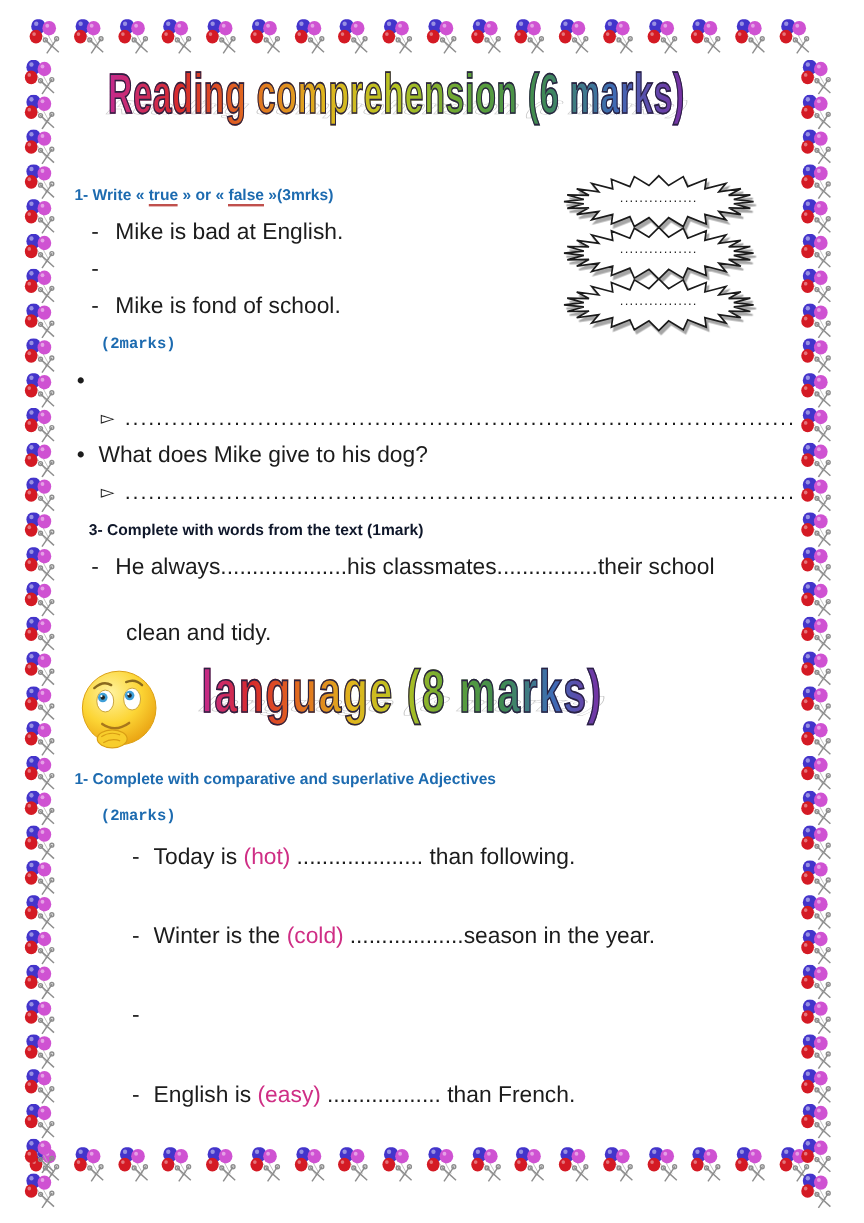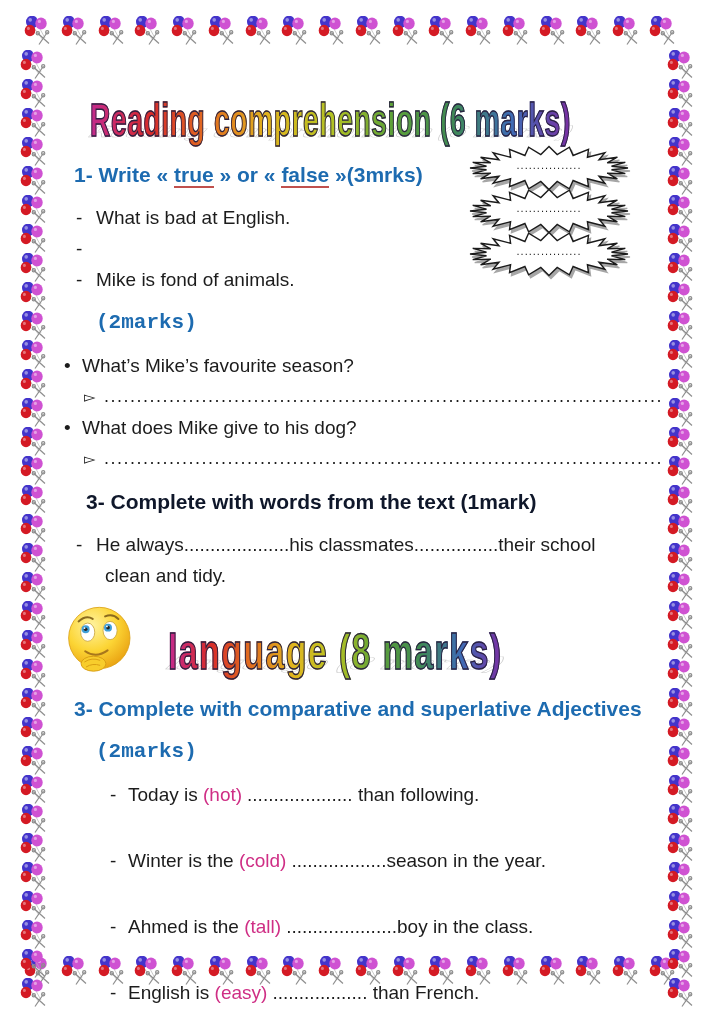--- a/index.html
+++ b/index.html
@@ -12,53 +12,53 @@
   .border-bottom{top:956px;}
   .border-left,.border-right{position:absolute;top:50px;height:902px;display:flex;flex-direction:column;justify-content:space-between;}
   .border-left{left:20px;}
   .border-right{left:667px;}
   .motif{width:27px;height:29px;flex:0 0 auto;}
 
   
   .content{position:absolute;left:62px;top:50px;width:598px;}
 
   
-  .title-row{display:flex;align-items:flex-end;}
+  .title-row{display:flex;align-items:flex-start;}
   .t1{height:97px;padding-left:12px;}
   .t2{height:86px;margin-top:4px;}
   .title-wrap{position:relative;margin-left:16px;flex:1;}
   .title-scale{transform-origin:left center;}
   .t1 .title-scale{transform:scaleX(.60);}
   .t2 .title-scale{transform:scaleX(.68);margin-left:14px;}
   .rainbow{position:relative;z-index:2;white-space:nowrap;font-weight:800;
            -webkit-text-stroke:1.4px #2b2342;
            -webkit-background-clip:text;background-clip:text;color:transparent;}
   .t1 .rainbow{font-size:47px;letter-spacing:1px;}
   .t2 .rainbow{font-size:50px;letter-spacing:2px;}
   .title-shadow{position:absolute;left:18px;top:30px;z-index:1;white-space:nowrap;font-weight:800;
                 color:transparent;-webkit-text-stroke:1px #c6c6c6;
                 transform:skewX(-58deg) scaleY(.34);transform-origin:left top;}
   .t1 .title-shadow{font-size:47px;letter-spacing:1px;}
   .t2 .title-shadow{font-size:50px;letter-spacing:2px;}
 
   
-  .bh{margin:12px;font-size:21px;line-height:31px;font-weight:700;}
+  .bh{margin:0;font-size:13px;line-height:31px;font-weight:700;}
   .mt4{margin-top:4px;}
   .ind{padding-left:22px;font-family:Liberation Mono, monospace;}
   .q3h{padding-left:12px;}
   .u{text-decoration:none;border-bottom:2px solid;padding-bottom:0px;}
   .body,.drow,.brow,.arow,.litem,.cont{font-size:19px;line-height:31px;}
   .drow{display:flex;padding-left:14px;}
   .dash{width:20px;flex:0 0 auto;}
   .brow{display:flex;padding-left:2px;}
   .bul{width:18px;flex:0 0 auto;}
   .arow{display:flex;padding-left:22px;}
   .arr{width:20px;flex:0 0 auto;font-size:15px;}
   .dots{flex:1;white-space:nowrap;overflow:hidden;letter-spacing:1.5px;font-size:18px;}
-  .cont{padding-left:43px;}
+  .cont{padding-left:43px;margin-top:24px;}
   .litem{display:flex;padding-left:48px;margin-top:4px;margin-bottom:35px;}
   .litem .dash{width:18px;}
   .adj{font-weight:400;margin-right:5px;}
   .ltext{white-space:nowrap;overflow:hidden;}
 
   
   .bursts{position:absolute;left:402px;top:94px;width:170px;z-index:3;}
   .burst{position:relative;height:44px;}
   .burst + .burst{margin-top:-1px;}
   .burst svg{position:absolute;left:0;top:0;filter:drop-shadow(2.5px 3px 0 #a6a6a6);}
@@ -1662,35 +1662,34 @@
             <polygon class="burst-shape" fill="#ffffff" stroke="#1b1b1b" stroke-width="1.4" points="164.0,24.0 147.5,25.8 161.3,29.6 143.2,29.2 153.4,34.8 135.0,32.2 140.9,39.2 123.4,34.7 124.5,42.6 109.1,36.5 105.4,44.8 93.2,37.4 85.0,45.5 76.8,37.4 64.6,44.8 60.9,36.5 45.5,42.6 46.6,34.7 29.1,39.2 35.0,32.2 16.6,34.8 26.8,29.2 8.7,29.6 22.5,25.8 6.0,24.0 22.5,22.2 8.7,18.4 26.8,18.8 16.6,13.3 35.0,15.8 29.1,8.8 46.6,13.3 45.5,5.4 60.9,11.5 64.6,3.2 76.8,10.6 85.0,2.5 93.2,10.6 105.4,3.2 109.1,11.5 124.5,5.4 123.4,13.3 140.9,8.8 135.0,15.8 153.4,13.2 143.2,18.8 161.3,18.4 147.5,22.2"></polygon>
           </svg>
         <span class="burst-dots">................</span>
       </div>
     </div>
 
     <h2 class="bh blue" style="color: rgb(29, 107, 176);"><span>1- Write « </span><span class="u" style="border-bottom-color: rgb(192, 80, 77);">true</span><span> » or « </span><span class="u" style="border-bottom-color: rgb(192, 80, 77);">false</span><span> »(3mrks)</span></h2>
 
     <div class="drow">
         <span class="dash">-</span>
-        <span>What is bad at English.</span>
+        <span>Mike is bad at English.</span>
       </div>
     <div class="drow">
         <span class="dash">-</span>
       </div>
     <div class="drow">
         <span class="dash">-</span>
-        <span>Mike is fond of animals.</span>
+        <span>Mike is fond of school.</span>
       </div>
 
     <h2 class="bh blue ind" style="color: rgb(29, 107, 176);">(2marks)</h2>
 
     <div class="brow">
         <span class="bul">•</span>
-        <span>What’s Mike’s favourite season?</span>
       </div>
     <div class="arow">
         <span class="arr">▻</span>
         <span class="dots">........................................................................................................................</span>
       </div>
 
     <div class="brow">
         <span class="bul">•</span>
         <span>What does Mike give to his dog?</span>
       </div>
@@ -1731,36 +1730,35 @@
         <path d="M27,72 q9,-6 19,-2 M29,78 q8,-5 17,-2" stroke="#d99e14" stroke-width="1.2" fill="none"></path>
       </svg>
       <div class="title-wrap">
         <div class="title-scale">
           <div class="rainbow" style="background-image: linear-gradient(90deg, rgb(196, 42, 142), rgb(216, 43, 43), rgb(226, 112, 31), rgb(224, 182, 30), rgb(181, 195, 34), rgb(94, 162, 56), rgb(63, 138, 82), rgb(62, 108, 181), rgb(122, 46, 163));">language (8 marks)</div>
           <div class="title-shadow">language (8 marks)</div>
         </div>
       </div>
     </div>
 
-    <h2 class="bh blue" style="color: rgb(29, 107, 176);">3- Complete with comparative and superlative Adjectives</h2>
+    <h2 class="bh blue" style="color: rgb(29, 107, 176);">1- Complete with comparative and superlative Adjectives</h2>
     <h2 class="bh blue ind" style="color: rgb(29, 107, 176);">(2marks)</h2>
 
     <div class="litem">
         <span class="dash">-</span>
         <span class="ltext"><span>Today is</span> <span class="adj pink" style="color: rgb(207, 46, 133);">(hot)</span><span>.................... than following.</span></span>
       </div>
 
     <div class="litem">
         <span class="dash">-</span>
         <span class="ltext"><span>Winter is the</span> <span class="adj pink" style="color: rgb(207, 46, 133);">(cold)</span><span>..................season in the year.</span></span>
       </div>
 
     <div class="litem">
         <span class="dash">-</span>
-        <span class="ltext"><span>Ahmed is the</span> <span class="adj pink" style="color: rgb(207, 46, 133);">(tall)</span><span>.....................boy in the class.</span></span>
       </div>
 
     <div class="litem">
         <span class="dash">-</span>
         <span class="ltext"><span>English is</span> <span class="adj pink" style="color: rgb(207, 46, 133); margin-top: 20px;">(easy)</span><span>.................. than French.</span></span>
       </div>
 
   </div>
 </div>
 

